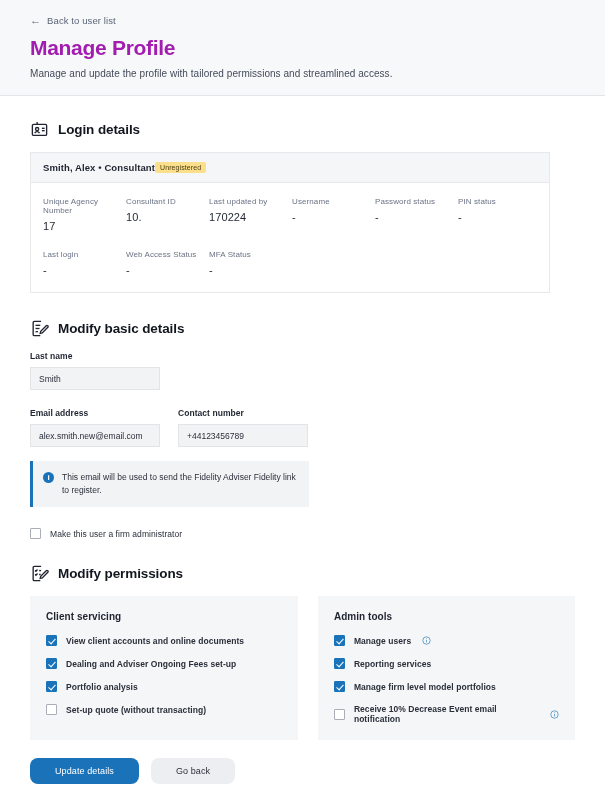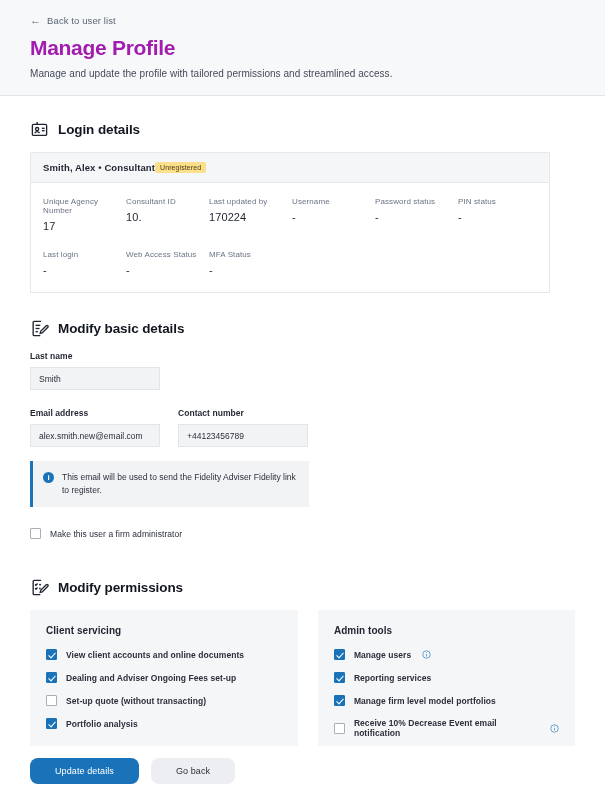--- a/index.html
+++ b/index.html
@@ -388,21 +388,21 @@
       <span class="info-dot">i</span>
       <span class="info-text">This email will be used to send the Fidelity Adviser Fidelity link to register.</span>
     </div>
 
     <div class="cb-row firm-admin-row">
       <span class="cb-box"></span>
       <span class="cb-label">Make this user a firm administrator</span>
     </div>
   </div>
 
-  <div class="section" style="margin-top:39px;">
+  <div class="section" style="margin-top:25px;">
     <div class="section-head">
       <svg class="sec-icon" viewBox="0 0 24 24" fill="none" stroke="#1f2430" stroke-width="1.7">
         <path d="M14 3H5.5A1.5 1.5 0 0 0 4 4.5v15A1.5 1.5 0 0 0 5.5 21H13"></path>
         <path d="M6.4 8.1l1.1 1.1 2-2.2"></path>
         <path d="M6.4 13.1l1.1 1.1 2-2.2"></path>
         <line x1="11.5" y1="8.3" x2="14" y2="8.3"></line>
         <line x1="11.5" y1="13.3" x2="13.5" y2="13.3"></line>
         <path d="M20.5 8.5l-7 7-.6 2.6 2.6-.6 7-7a1.4 1.4 0 0 0 0-2l-.1-.1a1.4 1.4 0 0 0-1.9.1z"></path>
       </svg>
       <span class="section-title">Modify permissions</span>
@@ -416,26 +416,26 @@
 
           <div class="perm-item">
             <span class="cb-box checked"></span>
             <span class="cb-label">View client accounts and online documents</span>
           </div>
           <div class="perm-item">
             <span class="cb-box checked"></span>
             <span class="cb-label">Dealing and Adviser Ongoing Fees set-up</span>
           </div>
           <div class="perm-item">
+            <span class="cb-box checked"></span>
+            <span class="cb-label">Portfolio analysis</span>
+          </div>
+          <div class="perm-item">
             <span class="cb-box"></span>
             <span class="cb-label">Set-up quote (without transacting)</span>
-          </div>
-          <div class="perm-item">
-            <span class="cb-box checked"></span>
-            <span class="cb-label">Portfolio analysis</span>
           </div>
 
         </div>
       </div>
 
       <div class="perm-panel wide">
         <div class="perm-heading">Admin tools</div>
         <div class="perm-list">
 
           <div class="perm-item">

